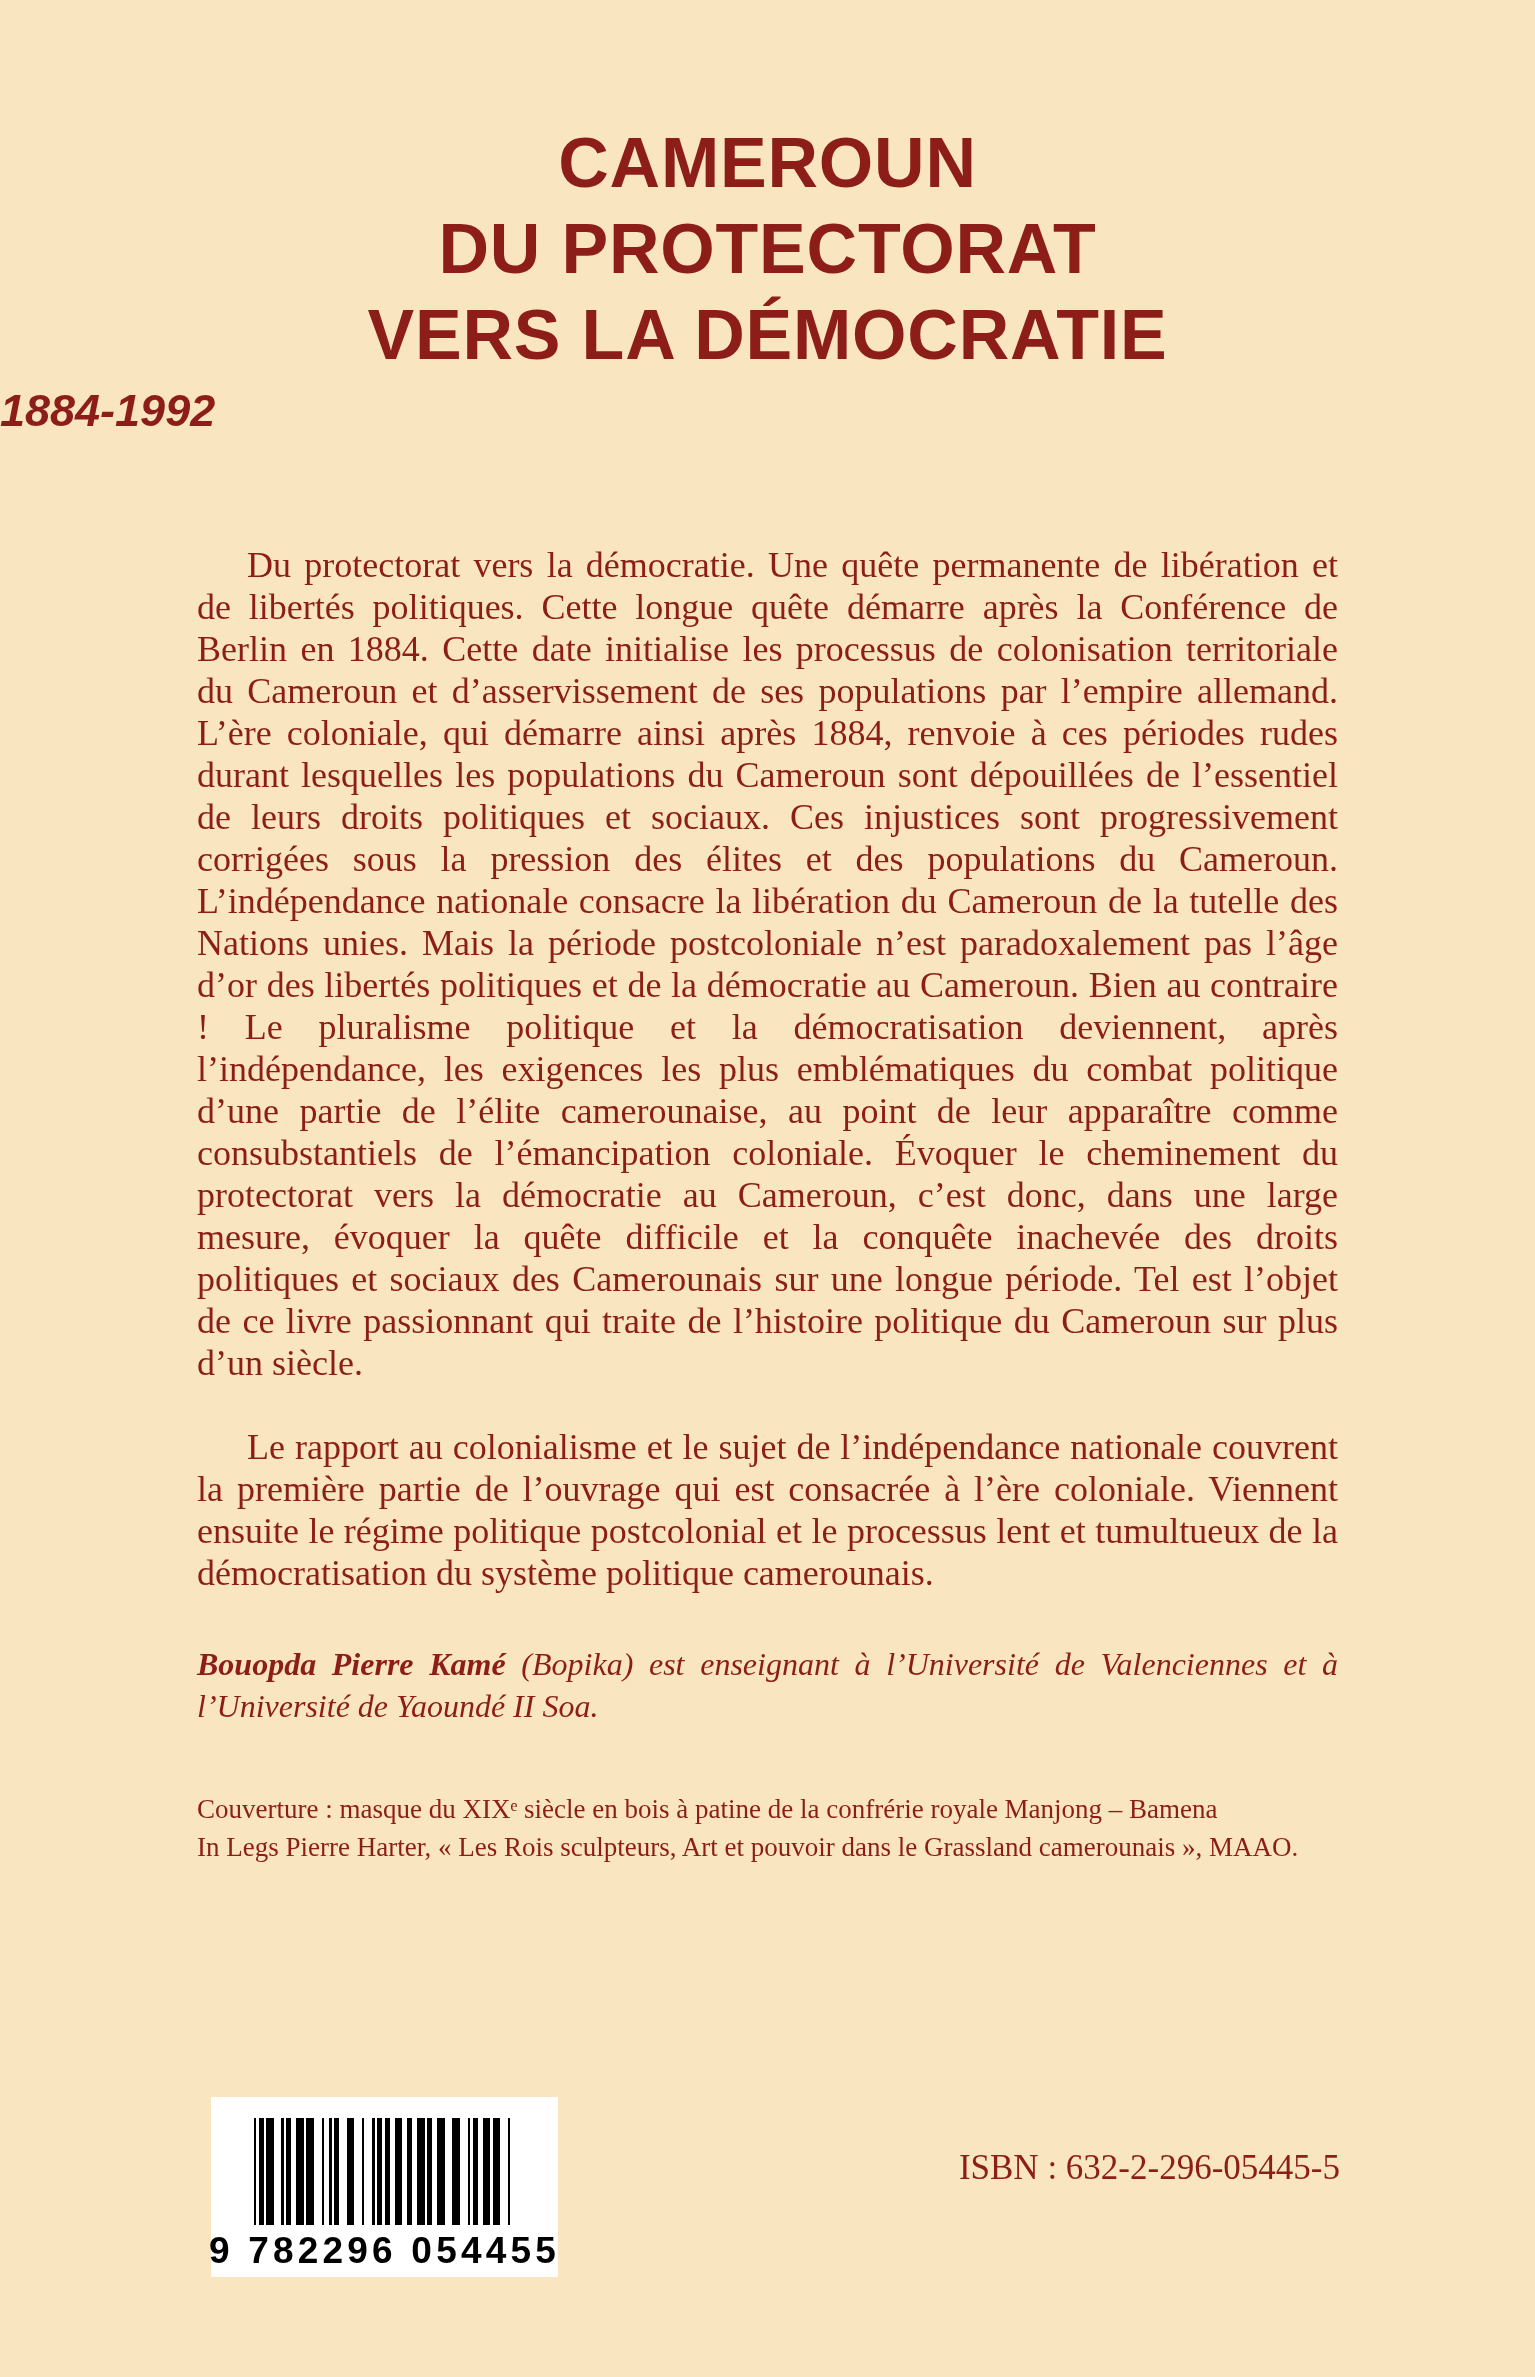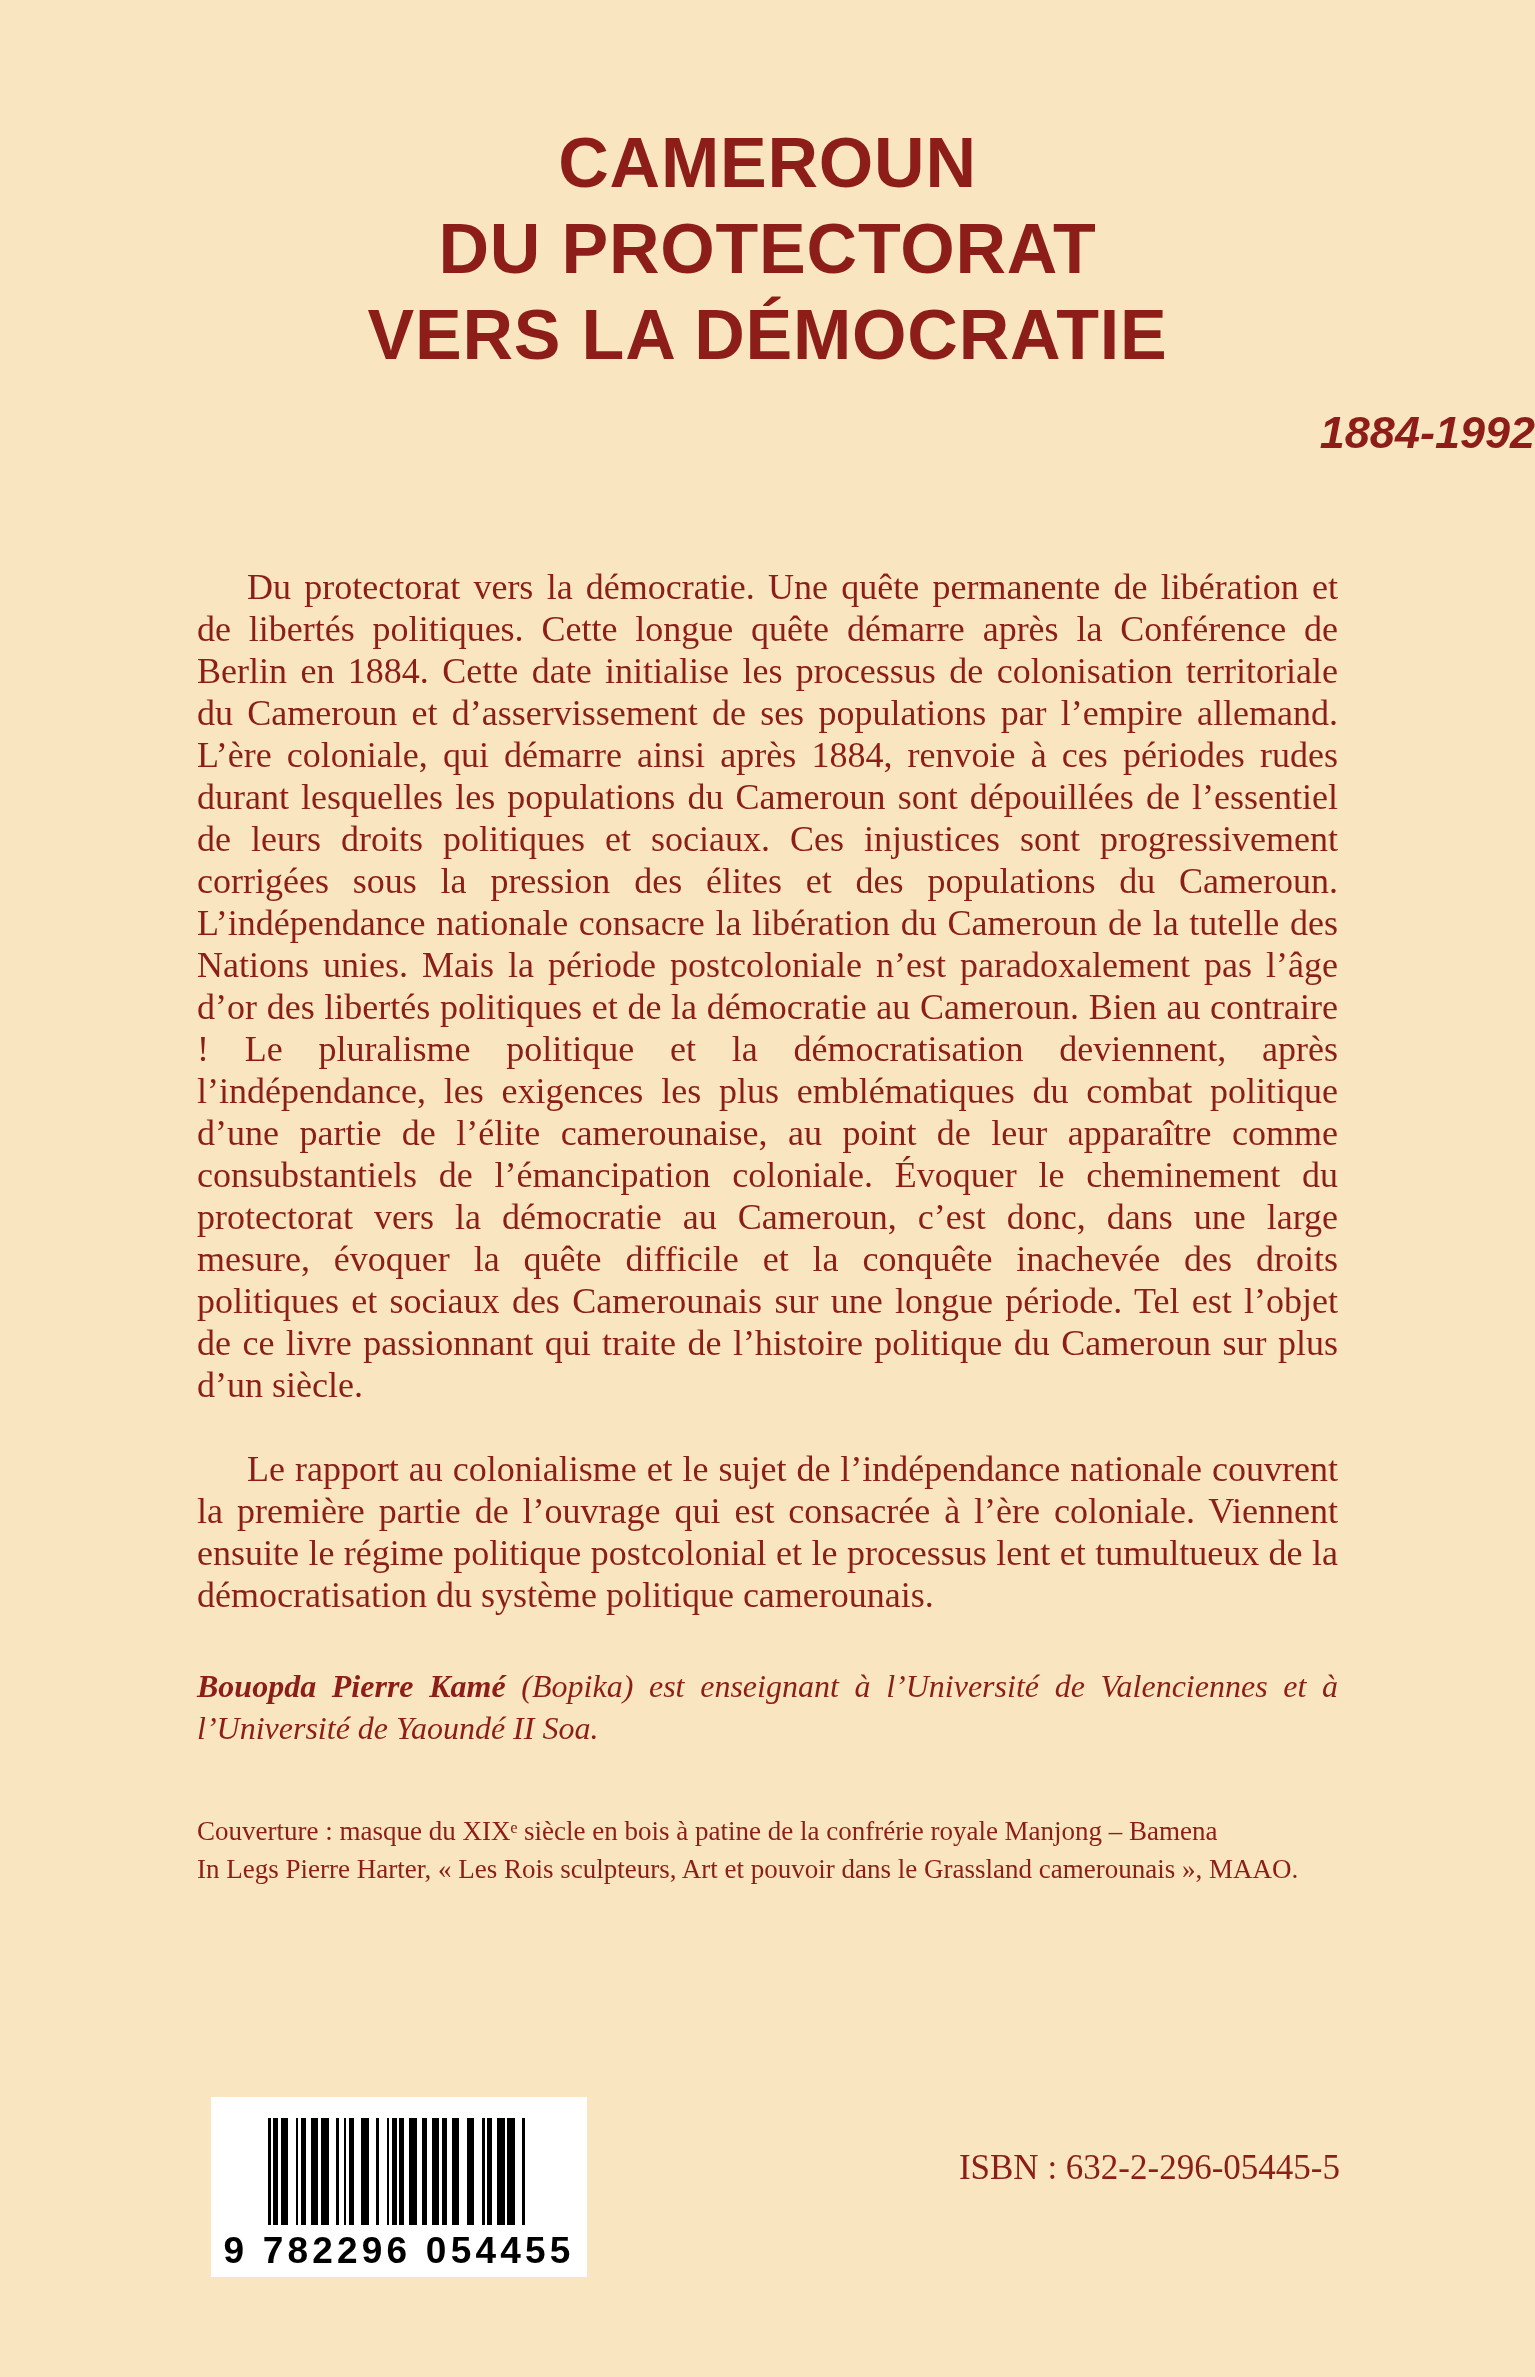--- a/index.html
+++ b/index.html
@@ -23,22 +23,22 @@
   .title-block {
     padding-top: 120px;
     text-align: center;
     font-family: "Liberation Sans", sans-serif;
     font-weight: 700;
     font-size: 70px;
     line-height: 1.23;
     letter-spacing: 0.8px;
   }
   .subtitle {
-    margin-top: 29px;
-    text-align: right;
+    margin-top: 7px;
+    text-align: left;
     font-family: "Liberation Sans", sans-serif;
     font-style: italic;
     font-size: 45px;
     font-weight: 600;
   }
   .body-column {
     margin: 107px auto 0 auto;
     width: 1141px;
   }
   .synopsis p {
@@ -61,21 +61,21 @@
   .credit {
     margin-top: 64px;
     text-align: left;
     font-size: 27px;
     line-height: 1.4;
   }
   .barcode-box {
     position: absolute;
     left: 211px;
     top: 2097px;
-    width: 376px;
+    width: 347px;
     height: 180px;
     background: #ffffff;
     box-sizing: border-box;
     padding: 10px 11.7px 5px 11.7px;
     display: flex;
     flex-direction: column;
     align-items: center;
     justify-content: flex-end;
   }
   .barcode-bars {

